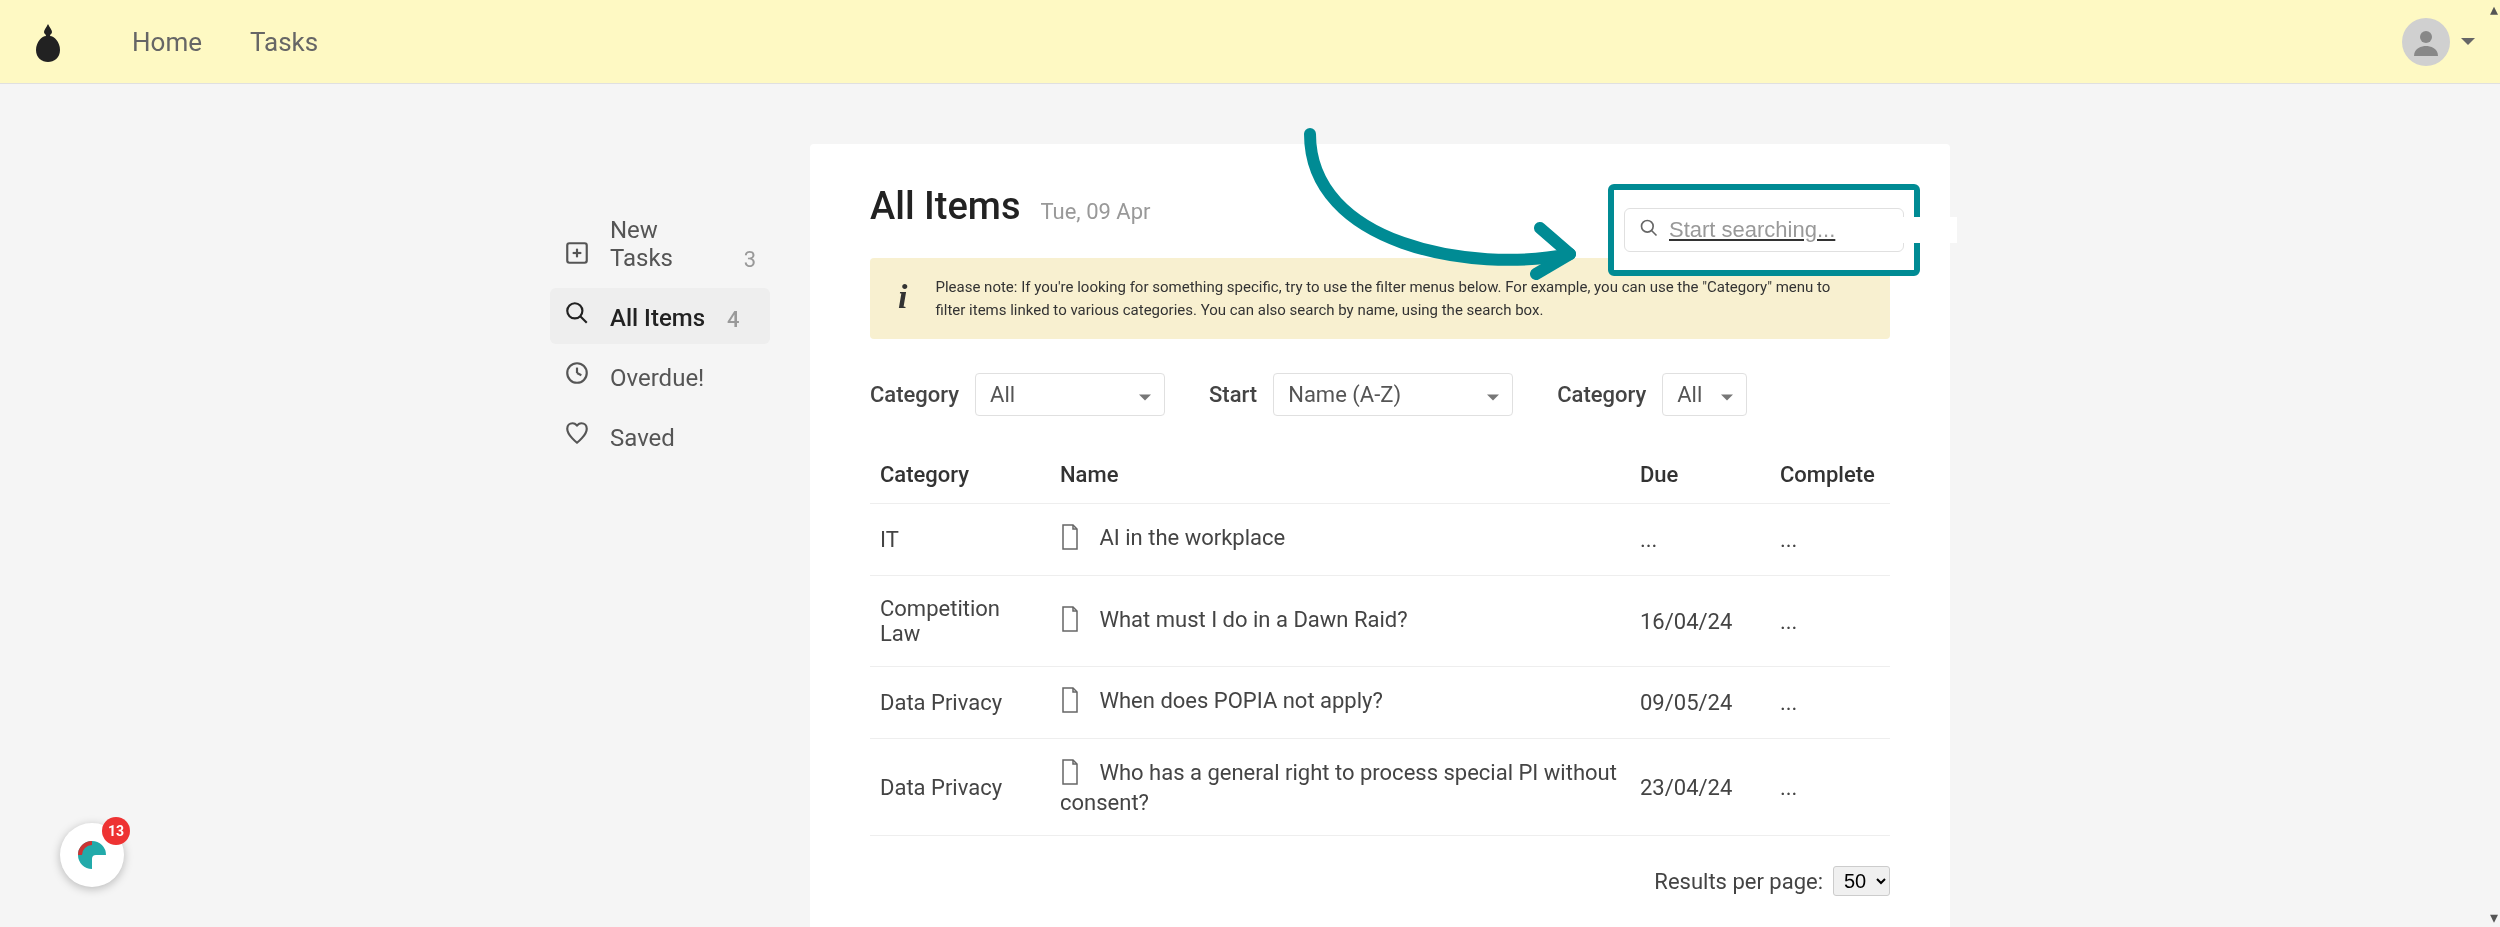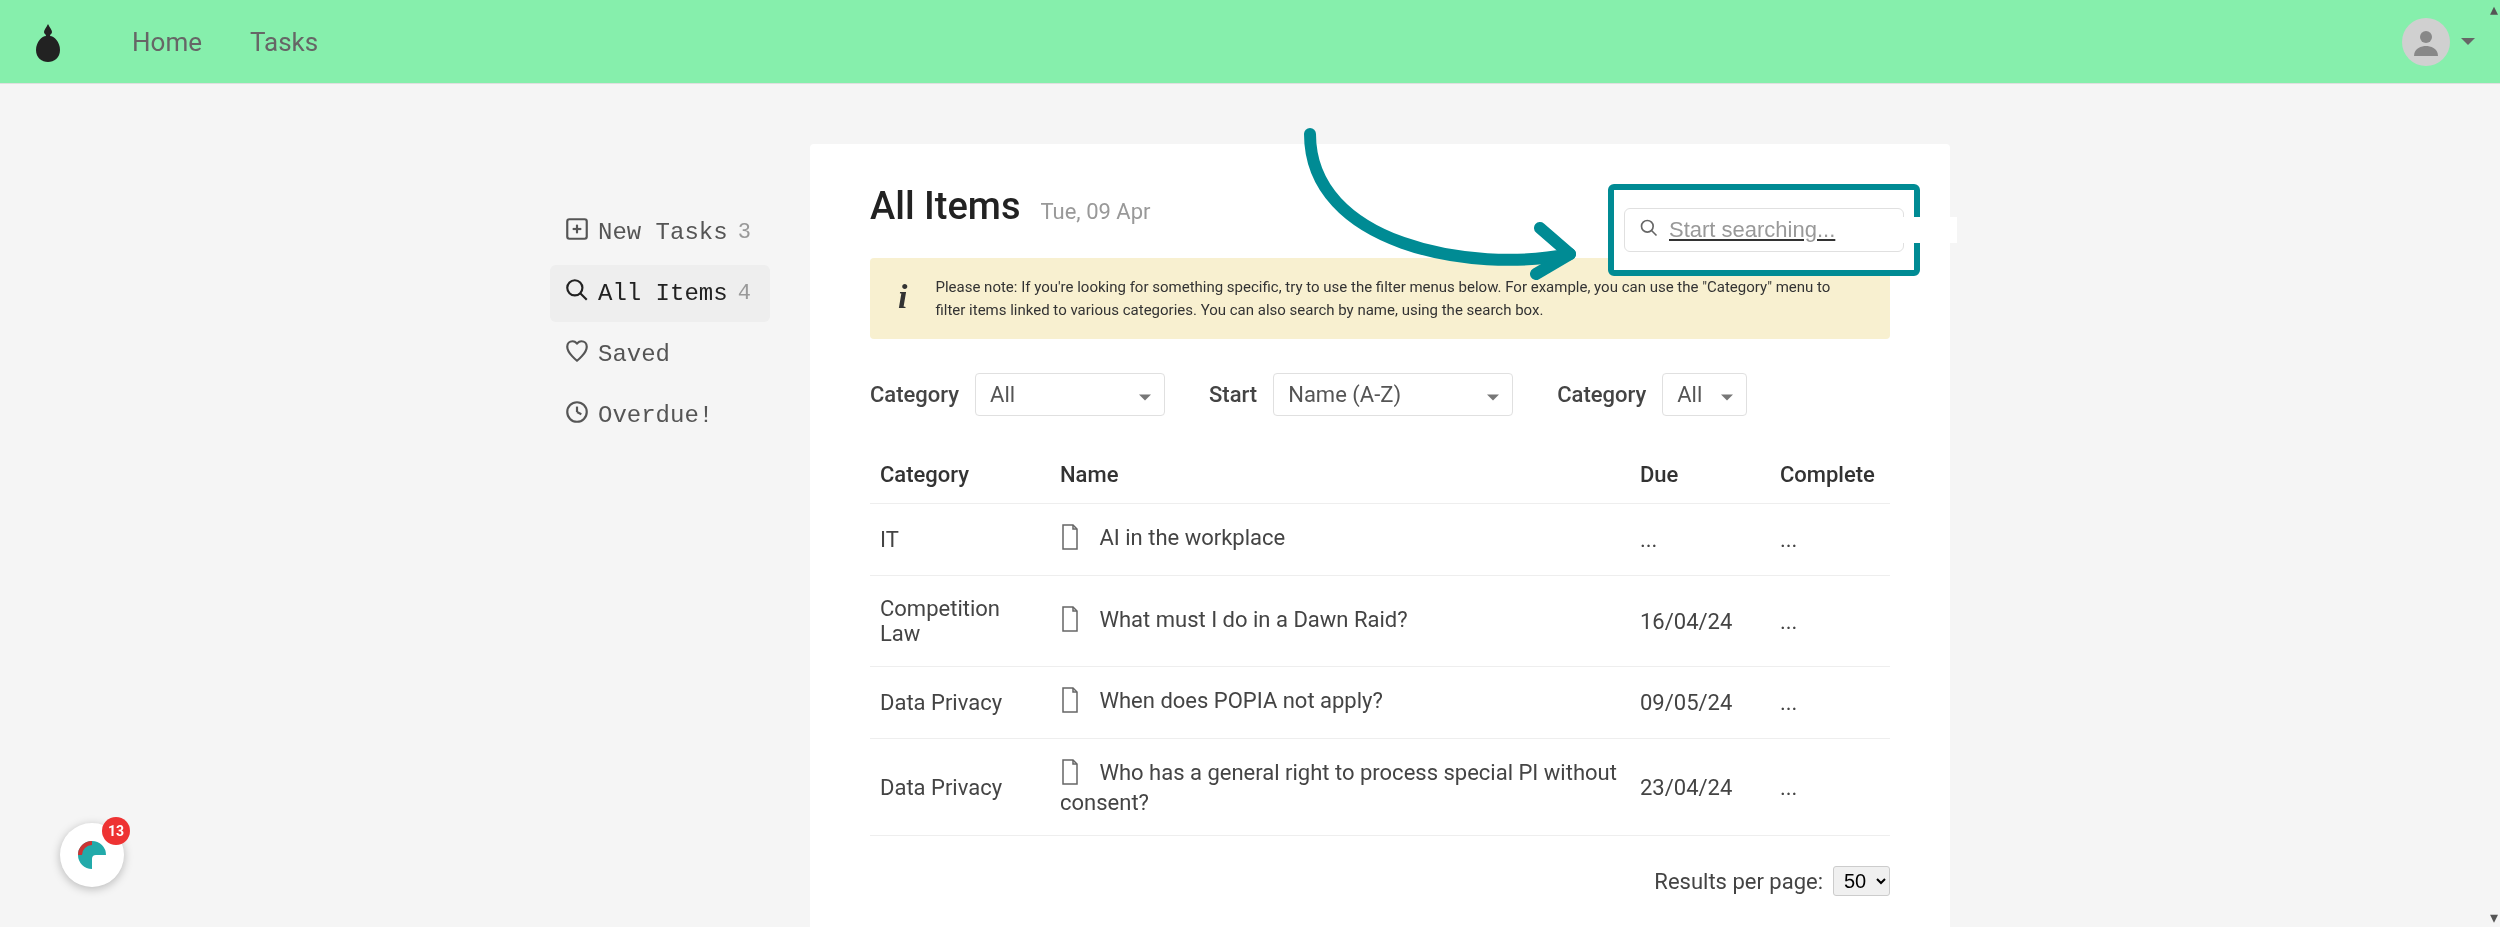--- a/index.html
+++ b/index.html
@@ -9,21 +9,21 @@
       color: #333;
       width: 2500px;
       height: 927px;
       overflow: hidden;
       position: relative;
     }
 
     
     .top-nav {
       height: 84px;
-      background: #86efac;
+      background: #fef9c3;
       border-bottom: 1px solid #e0e0e0;
       display: flex;
       align-items: center;
       padding: 0 24px;
     }
     .logo {
       width: 48px;
       height: 48px;
       margin-right: 60px;
     }
@@ -61,29 +61,28 @@
       gap: 40px;
     }
 
     
     .sidebar {
       width: 220px;
       padding-top: 60px;
     }
     .side-item {
       display: flex;
-      align-items: center;
-      gap: 8px;
+      align-items: flex-end;
+      gap: 20px;
       padding: 12px 14px;
       border-radius: 6px;
       font-size: 24px;
       color: #555;
       cursor: pointer;
       margin-bottom: 4px;
-      font-family: Liberation Mono, monospace;
     }
     .side-item.active { background: #eee; color: #222; font-weight: 500; }
     .side-item .icon svg { width: 26px; height: 26px; stroke: #555; fill: none; stroke-width: 2; }
     .side-item.active .icon svg { stroke: #222; }
     .side-count { font-size: 22px; color: #999; margin-left: 2px; }
 
     
     .main-panel {
       flex: 1;
       background: #fff;
@@ -317,34 +316,34 @@
               <circle cx="10" cy="10" r="7"></circle>
               <line x1="15" y1="15" x2="21" y2="21"></line>
             </svg>
         </span>
         <span>All Items</span>
         <span class="side-count">4</span>
       </div>
       <div class="side-item">
         <span class="icon">
           <svg viewBox="0 0 24 24">
-              <path d="M12 21 C12 21 3 14 3 8 C3 5 5 3 8 3 C10 3 12 5 12 5 C12 5 14 3 16 3 C19 3 21 5 21 8 C21 14 12 21 12 21 Z"></path>
-            </svg>
-        </span>
-        <span>Saved</span>
-      </div>
-      <div class="side-item">
-        <span class="icon">
-          <svg viewBox="0 0 24 24">
               <circle cx="12" cy="12" r="9"></circle>
               <line x1="12" y1="7" x2="12" y2="12"></line>
               <line x1="12" y1="12" x2="16" y2="14"></line>
             </svg>
         </span>
         <span>Overdue!</span>
+      </div>
+      <div class="side-item">
+        <span class="icon">
+          <svg viewBox="0 0 24 24">
+              <path d="M12 21 C12 21 3 14 3 8 C3 5 5 3 8 3 C10 3 12 5 12 5 C12 5 14 3 16 3 C19 3 21 5 21 8 C21 14 12 21 12 21 Z"></path>
+            </svg>
+        </span>
+        <span>Saved</span>
       </div>
     </div>
 
     <div class="main-panel">
 
       <div class="panel-header">
         <div class="panel-title">All Items</div>
         <div class="panel-date">Tue, 09 Apr</div>
       </div>
 

